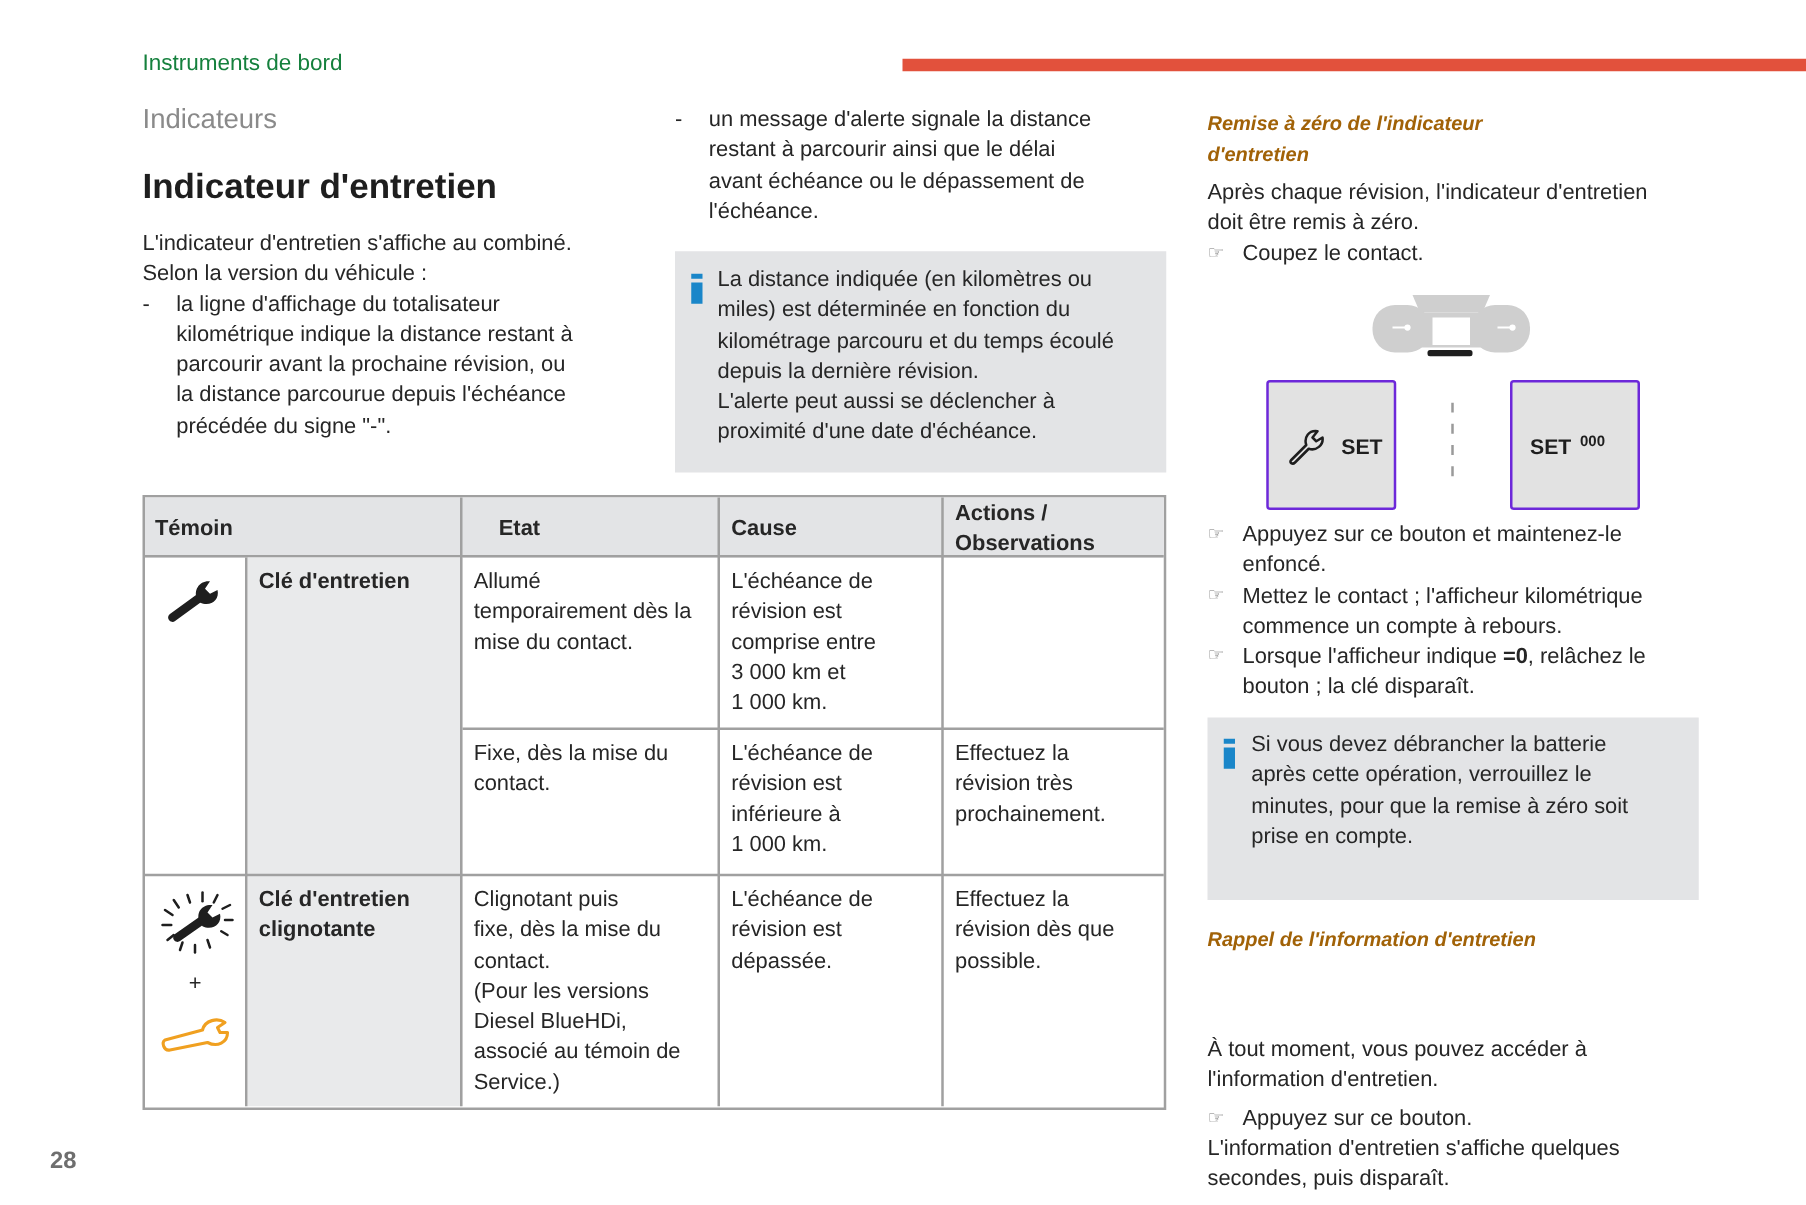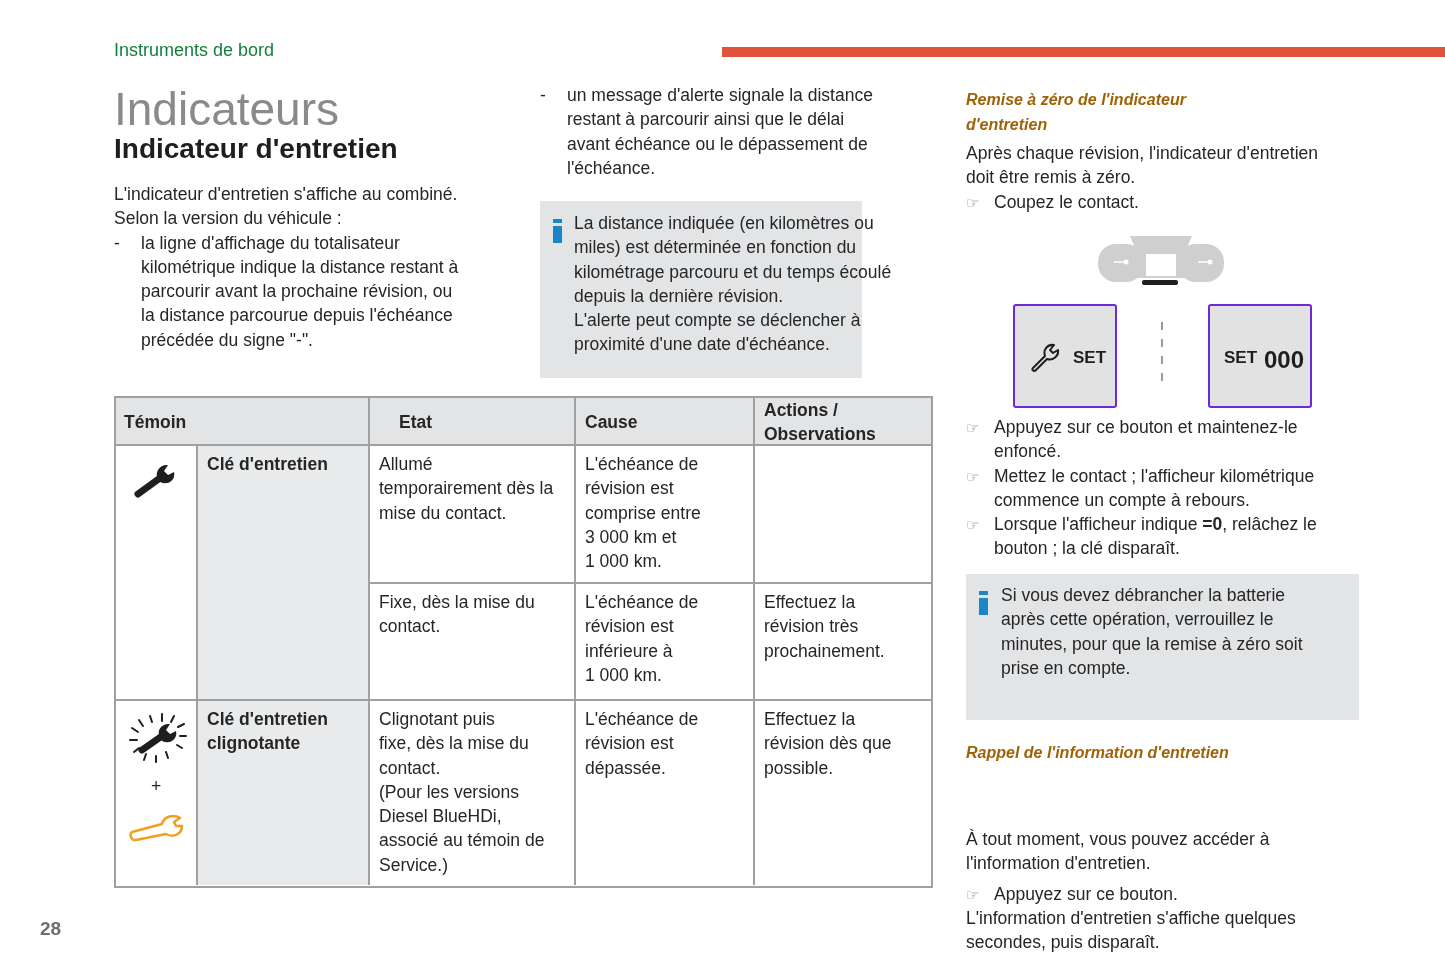--- a/index.html
+++ b/index.html
@@ -2,36 +2,36 @@
 <html><head>
 <meta charset="utf-8">
 <style>
   * { box-sizing: border-box; margin: 0; padding: 0; }
   html, body { width: 1445px; height: 964px; background: #ffffff; overflow: hidden; }
   body { position: relative; font-family: "Liberation Sans", sans-serif; color: #1e1e1e; }
 
   .running-header { position: absolute; left: 114px; top: 40px; font-size: 18px; color: #15803d; }
   .red-bar { position: absolute; left: 722px; top: 47px; width: 723px; height: 10px; background: #e2513c; }
 
-  .section-title { position: absolute; left: 114px; top: 82px; font-size: 46px; color: #8a8a8a; }
+  .section-title { position: absolute; left: 114px; top: 82px; font-size: 22px; color: #8a8a8a; }
   .sub-title { position: absolute; left: 114px; top: 133px; font-size: 28px; font-weight: bold; color: #1e1e1e; }
 
   .body-text { font-size: 17.5px; line-height: 24.3px; color: #262626; }
 
   .intro { position: absolute; left: 114px; top: 182px; width: 380px; }
   .dash-item { position: relative; padding-left: 27px; }
   .dash-item .dash { position: absolute; left: 0; top: 0; }
 
   .col2-dash { position: absolute; left: 540px; top: 83px; width: 380px; }
 
   .info-box { position: absolute; background: #e3e4e6; }
   .info-box .info-i { position: absolute; width: 9px; }
   .info-box .info-i .dot { position: absolute; left: 0; top: 0; width: 9px; height: 4px; background: #1a86c9; }
   .info-box .info-i .stem { position: absolute; left: 0; top: 7px; width: 9px; height: 17px; background: #1a86c9; }
-  .info1 { left: 540px; top: 201px; width: 322px; height: 177px; }
+  .info1 { left: 540px; top: 201px; width: 393px; height: 177px; }
   .info1 .info-i { left: 13px; top: 18px; }
   .info1 .txt { position: absolute; left: 34px; top: 10px; width: 350px; }
   .info2 { left: 966px; top: 574px; width: 393px; height: 146px; }
   .info2 .info-i { left: 13px; top: 17px; }
   .info2 .txt { position: absolute; left: 35px; top: 9px; width: 350px; }
 
   
   .table { position: absolute; left: 114px; top: 396px; width: 819px; height: 492px; border: 2px solid #a0a0a0; }
   .thead { position: absolute; left: 0; top: 0; width: 815px; height: 48px; background: #e3e4e6; border-bottom: 2px solid #a0a0a0; }
   .th { position: absolute; font-weight: bold; font-size: 17.5px; line-height: 24px; color: #262626; }
@@ -88,21 +88,21 @@
 <div class="info-box info1">
   <div class="info-i">
       <div class="dot"></div>
       <div class="stem"></div>
     </div>
   <div class="txt body-text">
     <div>La distance indiquée (en kilomètres ou</div>
     <div>miles) est déterminée en fonction du</div>
     <div>kilométrage parcouru et du temps écoulé</div>
     <div>depuis la dernière révision.</div>
-    <div>L'alerte peut compte se déclencher à</div>
+    <div>L'alerte peut aussi se déclencher à</div>
     <div>proximité d'une date d'échéance.</div>
   </div>
 </div>
 
 <div class="table">
   <div class="thead">
     <div class="th" style="left:8px; top:12px;">Témoin</div>
     <div class="th" style="left:283px; top:12px;">Etat</div>
     <div class="th" style="left:469px; top:12px;">Cause</div>
     <div class="th" style="left:648px; top:0px;">
@@ -240,21 +240,21 @@
     </svg>
     <span class="set-label" style="left:58px; top:42px;">SET</span>
   </div>
 
   <svg style="position:absolute; left:160px; top:92px;" width="4" height="66" viewBox="0 0 4 66">
     <line x1="2" y1="0" x2="2" y2="66" stroke="#9a9a9a" stroke-width="2" stroke-dasharray="8,9"></line>
   </svg>
 
   <div class="set-btn" style="left:208px;">
     <span class="set-label" style="left:14px; top:42px;">SET</span>
-    <span class="set-label" style="left:54px; top:40px; font-size:24px;">000</span>
+    <span class="set-label" style="left:54px; top:40px; font-size:12px;">000</span>
   </div>
 </div>
 
 <div class="right-block body-text" style="top:415px;">
   <div class="hand-item">
     <span class="hand">☞</span>
     <div>Appuyez sur ce bouton et maintenez-le</div>
     <div>enfoncé.</div>
   </div>
   <div class="hand-item">

